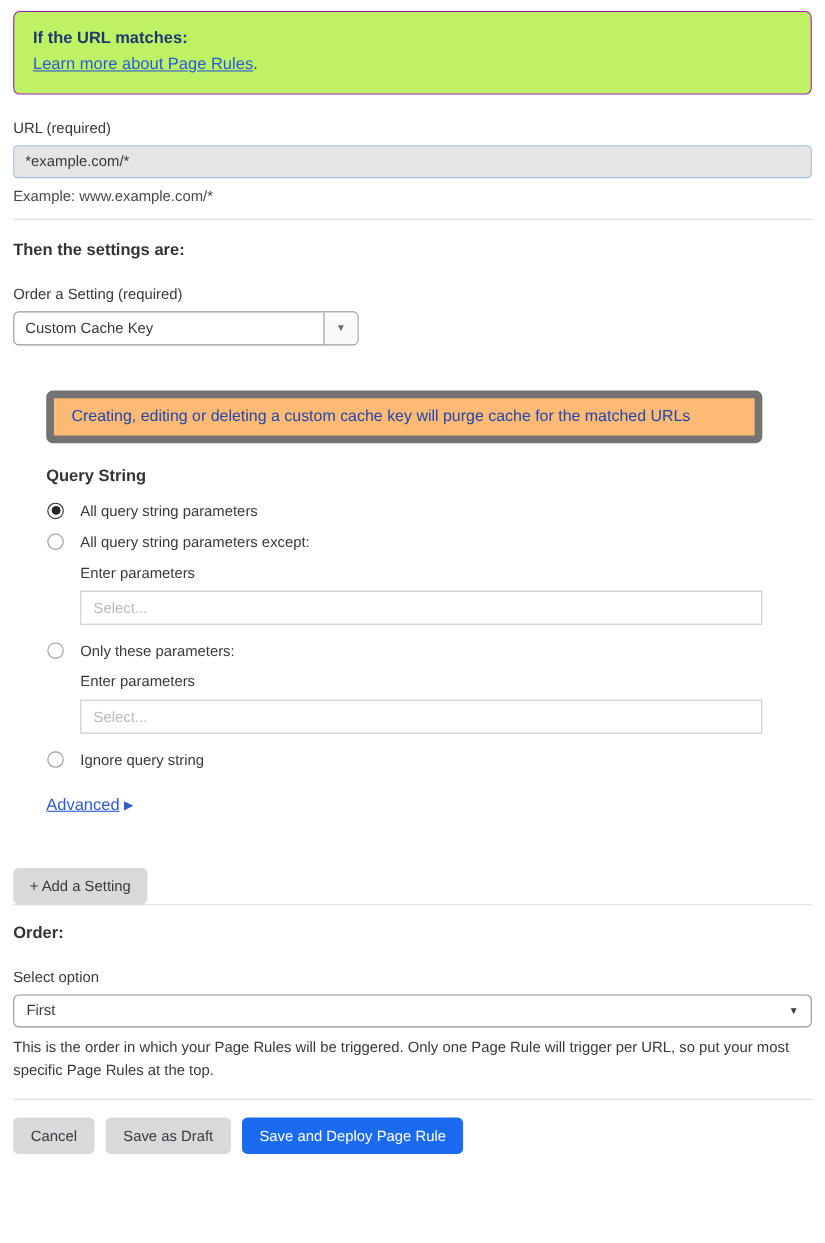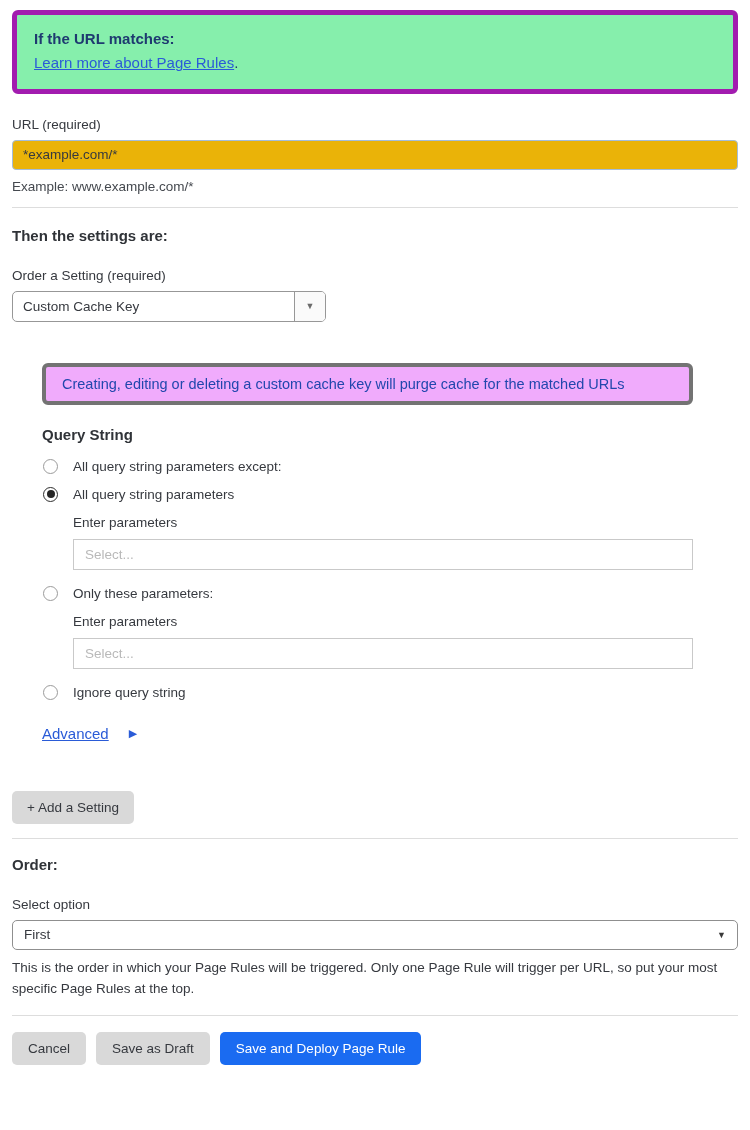--- a/index.html
+++ b/index.html
@@ -15,22 +15,22 @@
 
   h1.page-title {
     font-size: 20px;
     font-weight: 700;
     color: #303338;
     letter-spacing: 0.1px;
     margin-bottom: 25px;
   }
 
   .info-box {
-    background: #86efac;
-    border: 5px solid #a21caf;
+    background: #bef264;
+    border: 1px solid #a21caf;
     border-radius: 6px;
     padding: 12px 17px 13px 17px;
     color: #1e3a70;
     font-size: 15px;
     line-height: 1.62;
     margin-bottom: 23px;
   }
   .info-box .info-heading { font-weight: 700; }
   .info-box a.info-link {
     color: #2a5bd7;
@@ -41,21 +41,21 @@
   .field-label {
     font-size: 13.5px;
     color: #36393f;
     margin-bottom: 8px;
   }
 
   .url-input {
     display: block;
     width: 100%;
     height: 30px;
-    background: #eab308;
+    background: #e5e5e5;
     border: 1px solid #a4bdda;
     border-radius: 4px;
     padding: 0 10px;
     font-family: "Liberation Sans", sans-serif;
     font-size: 13.5px;
     color: #36393f;
     margin-bottom: 9px;
   }
   .example-text {
     font-size: 13.5px;
@@ -102,22 +102,22 @@
     justify-content: center;
     border-left: 1px solid #979797;
     background: #fafafa;
     color: #6b6b6b;
     font-size: 9px;
   }
 
   .banner {
     margin-left: 30px;
     width: calc(100% - 75px);
-    background: #f0abfc;
-    border: 4px solid #737373;
+    background: #fdba74;
+    border: 7px solid #737373;
     border-radius: 6px;
     padding: 9px 16px;
     font-size: 14.5px;
     color: #2147ad;
     margin-bottom: 21px;
   }
 
   .qs-heading {
     margin-left: 30px;
     margin-bottom: 16px;
@@ -167,34 +167,33 @@
     font-size: 13.5px;
     color: #36393f;
     background: #ffffff;
   }
   .select-input::placeholder { color: #b9b9b9; }
   .mb-extra { }
 
   .advanced-link {
     display: inline-flex;
     align-items: center;
-    gap: 20px;
+    gap: 4px;
     margin-left: 30px;
     margin-top: 12px;
     font-size: 15px;
     color: #2a5bd7;
     cursor: pointer;
   }
   .advanced-link .advanced-text { text-decoration: underline; }
   .advanced-link .caret { font-size: 11px; }
 
   .add-setting-btn {
     display: inline-block;
     margin-top: 48px;
-    margin-bottom: 14px;
     background: #d9d9d9;
     border: none;
     border-radius: 5px;
     padding: 9px 15px;
     font-family: "Liberation Sans", sans-serif;
     font-size: 13.5px;
     color: #36393f;
     cursor: pointer;
   }
 
@@ -272,27 +271,27 @@
       </div>
   </div>
 
   <div class="banner">Creating, editing or deleting a custom cache key will purge cache for the matched URLs</div>
 
   <div class="qs-heading">Query String</div>
 
   <div class="radio-group">
 
     <div class="radio-row">
+      <span class="radio checked"></span>
+      <span class="radio-label">All query string parameters</span>
+    </div>
+
+    <div class="radio-row">
       <span class="radio"></span>
       <span class="radio-label">All query string parameters except:</span>
-    </div>
-
-    <div class="radio-row">
-      <span class="radio checked"></span>
-      <span class="radio-label">All query string parameters</span>
     </div>
     <div class="sub-block mb-extra">
       <div class="sub-label">Enter parameters</div>
       <input class="select-input" type="text" placeholder="Select..." style="">
     </div>
 
     <div class="radio-row">
       <span class="radio"></span>
       <span class="radio-label">Only these parameters:</span>
     </div>

